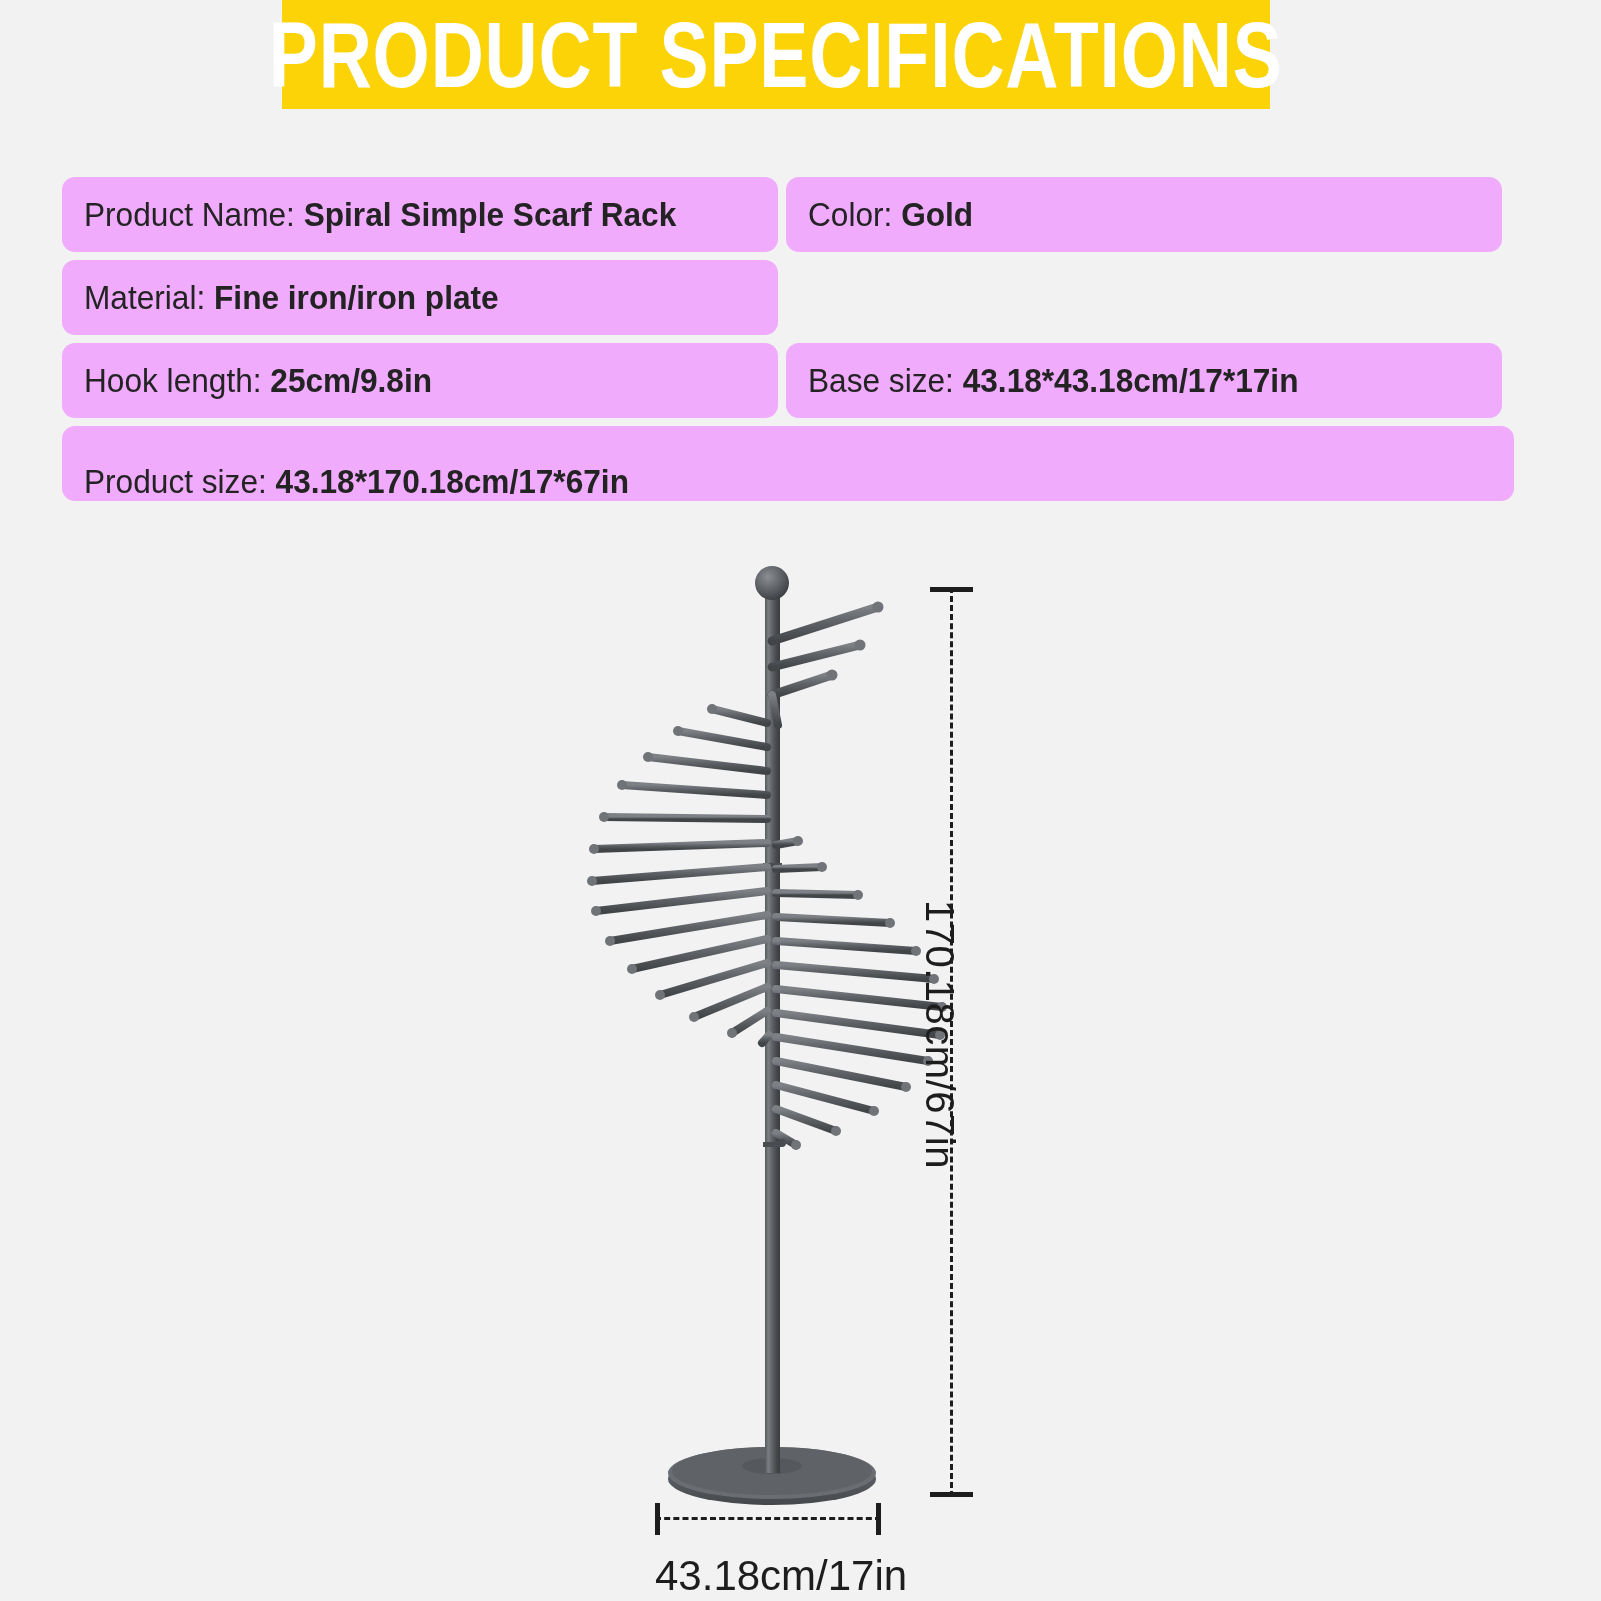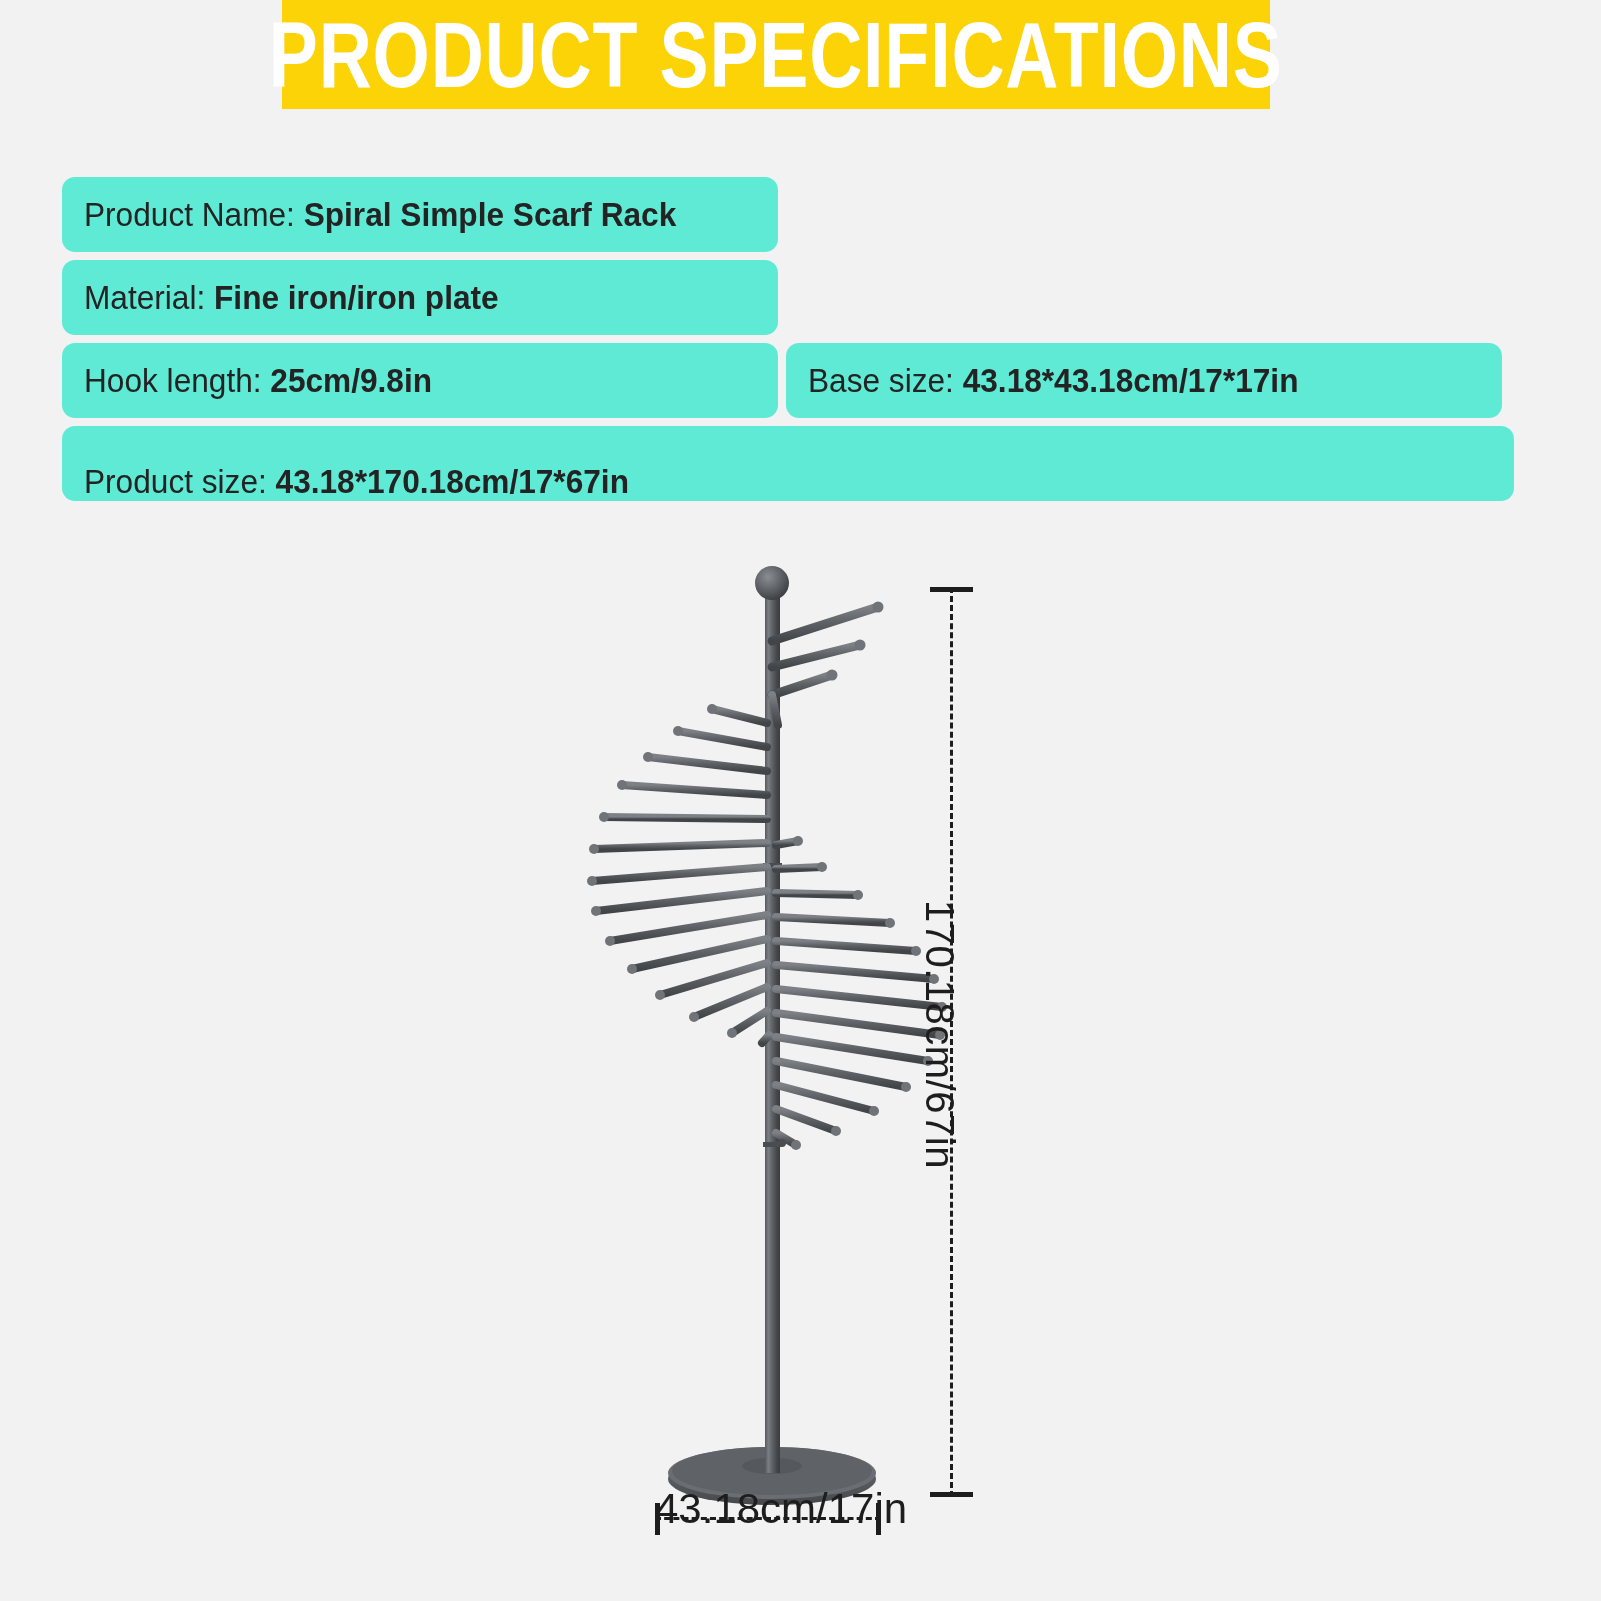--- a/index.html
+++ b/index.html
@@ -32,21 +32,21 @@
   
   #spec-grid{
     position:absolute;left:62px;top:177px;width:1452px;
   }
   .spec-row{
     display:flex;
     gap:8px;
     margin-bottom:8px;
   }
   .spec-card{
-    background:#5eead4;
+    background:#f0abfc;
     border-radius:13px;
     height:75px;
     display:flex;align-items:center;
     padding:0 22px;
     box-sizing:border-box;
     overflow:hidden;
   }
   .spec-card.col{width:716px;flex:0 0 716px;}
   .spec-card.full{width:1452px;flex:0 0 1452px;align-items:flex-end;}
   .spec-text{
@@ -98,39 +98,42 @@
     position:absolute;left:0;top:0;height:0;width:100%;
     border-top:3px dashed #1d1d1d;
   }
   .cap-v{
     position:absolute;top:-14px;width:5px;height:32px;background:#1d1d1d;
   }
   #dim-horizontal .cap-left{left:0;}
   #dim-horizontal .cap-right{right:0;}
 
   #dim-horizontal-label{
-    position:absolute;left:655px;top:1485px;width:226px;
+    position:absolute;left:655px;top:1552px;width:226px;
     text-align:center;
     font-size:42px;color:#1d1d1d;
     font-family:"Liberation Sans Narrow","Liberation Sans",sans-serif;
     white-space:nowrap;
   }
 </style>
 </head>
 <body>
 
 <div id="banner">
   <div id="banner-title">PRODUCT SPECIFICATIONS</div>
 </div>
 
 <div id="spec-grid">
 
   <div class="spec-row">
     <div class="spec-card col">
       <div class="spec-text"><span class="spec-label">Product Name: </span><span class="spec-value">Spiral Simple Scarf Rack</span></div>
+    </div>
+    <div class="spec-card col">
+      <div class="spec-text"><span class="spec-label">Color: </span><span class="spec-value">Gold</span></div>
     </div>
   </div>
 
   <div class="spec-row">
     <div class="spec-card col">
       <div class="spec-text"><span class="spec-label">Material: </span><span class="spec-value">Fine iron/iron plate</span></div>
     </div>
   </div>
 
   <div class="spec-row">

